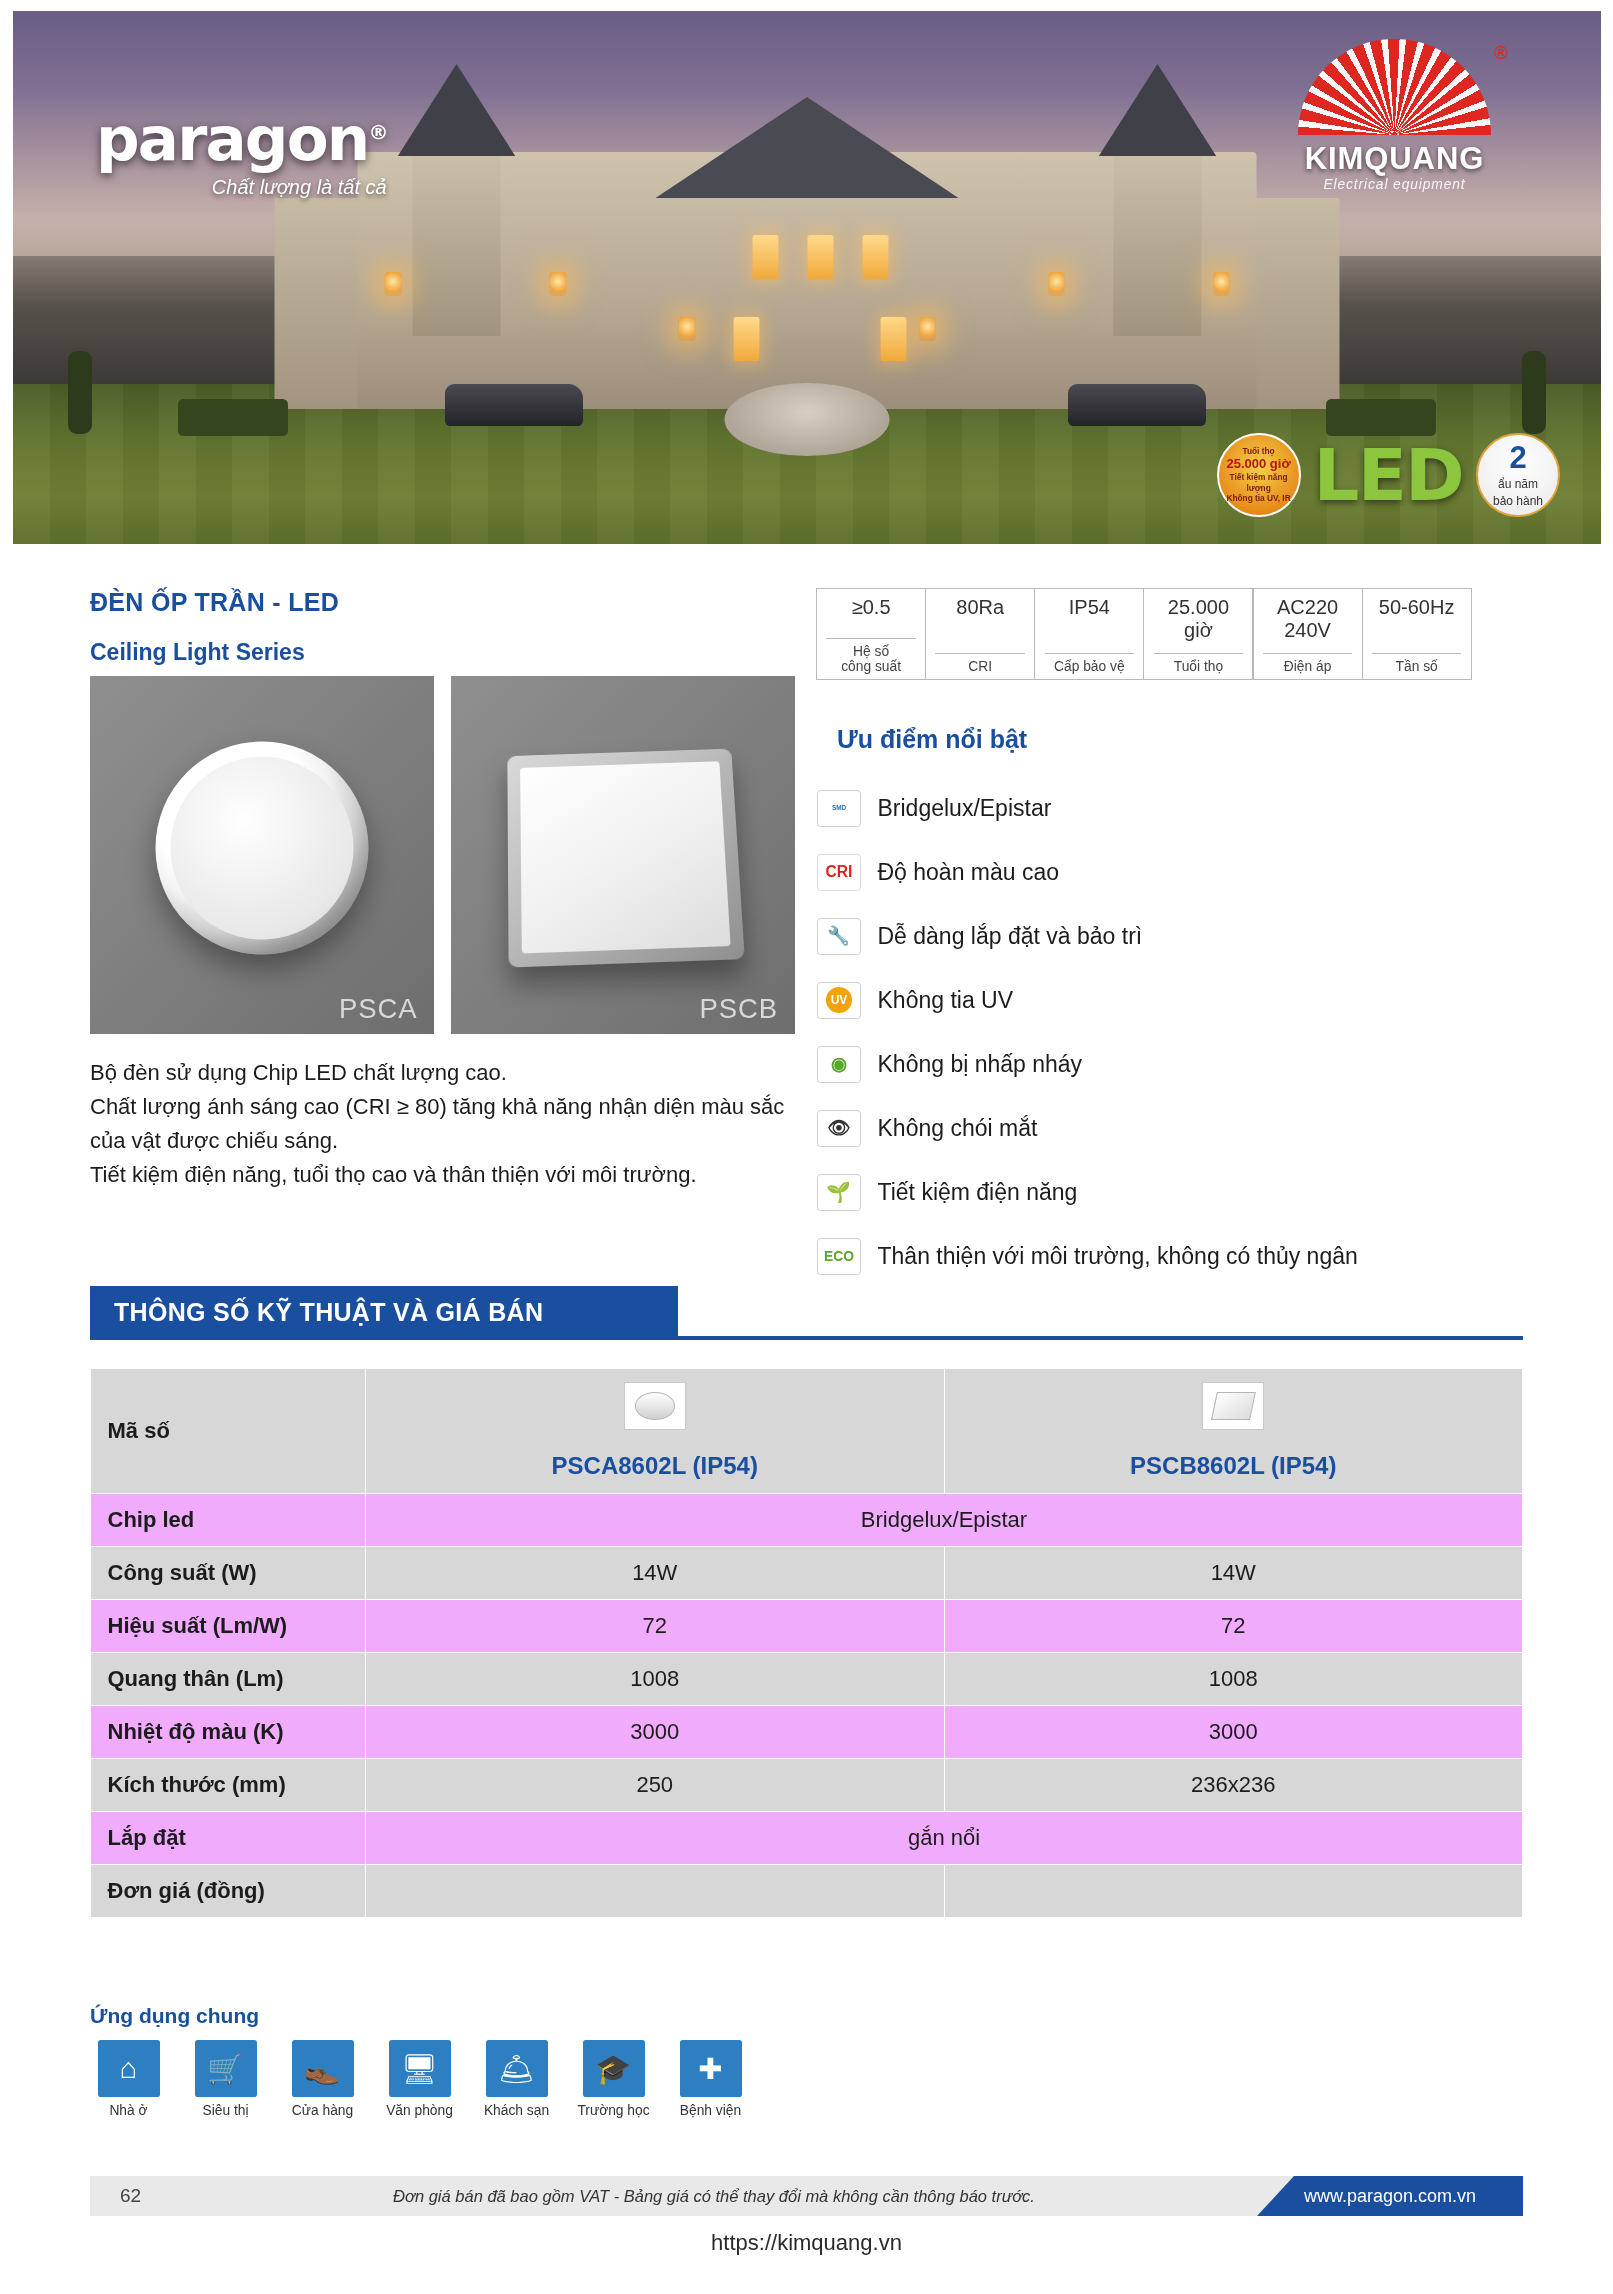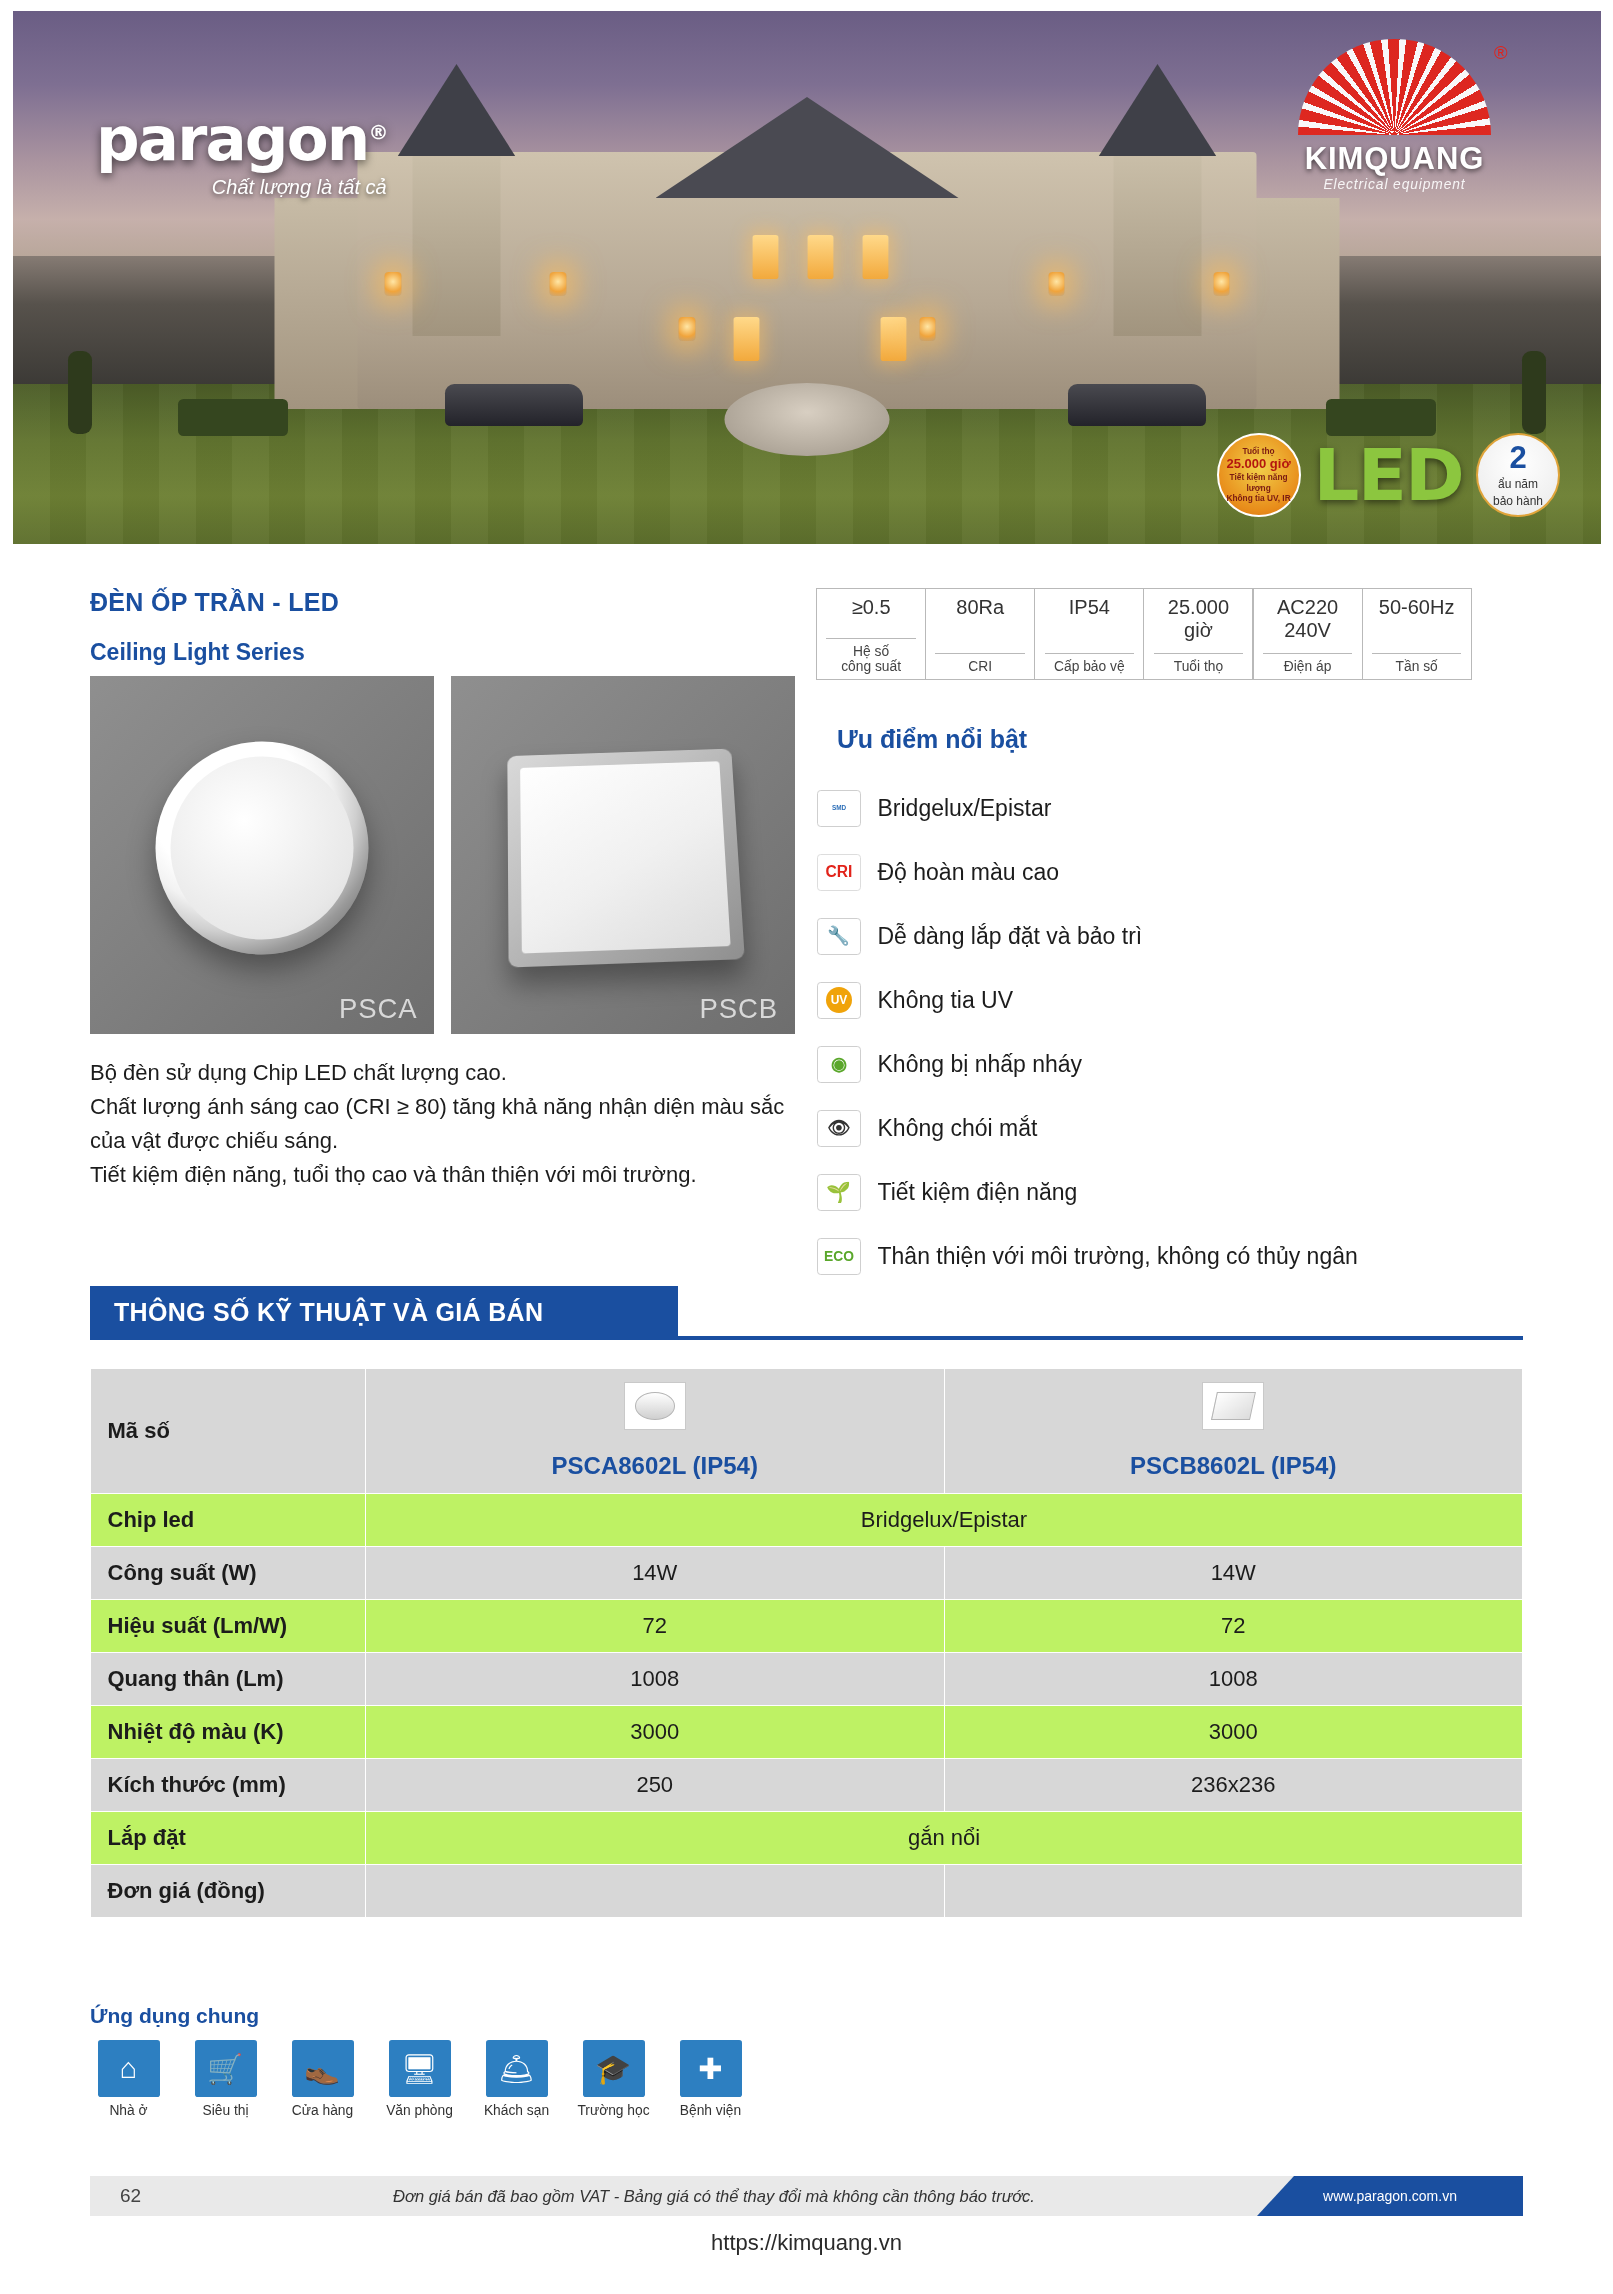--- a/index.html
+++ b/index.html
@@ -240,21 +240,21 @@
 
   
   table.spec{
     position:absolute; left:90px; top:1368px; width:1433px;
     border-collapse:collapse; font-size:22px;
   }
   table.spec td{
     border:0.9px solid #ffffff; padding:13px 16.5px; vertical-align:middle;
   }
   table.spec tr.r-dark td{ background:#d7d7d7; }
-  table.spec tr.r-light td{ background:#bef264; }
+  table.spec tr.r-light td{ background:#f0abfc; }
   table.spec td.lab{ font-weight:bold; width:275px; color:#1c1c1c; }
   table.spec td.val{ text-align:center; color:#1c1c1c;}
   table.spec td.mdl{ text-align:center; color:#1a4fa0; font-weight:bold; font-size:24px;}
   .mdl-wrap{ display:flex; align-items:center; justify-content:center; gap:22px;flex-direction:column;}
   .mdl-thumb{
     width:62px; height:48px; background:#fff; border:0.9px solid #c9c9c9;
     display:flex; align-items:center; justify-content:center;
   }
   .thumb-round{ width:40px;height:27.5px;border-radius:50%;background:linear-gradient(to bottom,#fff,#cfcfcf); border:1.8px solid #b5b5b5;}
   .thumb-sq{ width:39px;height:27.5px;background:linear-gradient(140deg,#ffffff,#dcdcdc); border:1.8px solid #b5b5b5; transform:skewX(-12deg);}
@@ -273,21 +273,21 @@
   .app .cap{ font-size:13.8px; color:#333; margin-top:5.5px; }
 
   
   .footer{
     position:absolute; left:90px; top:2176px; width:1433px; height:40px;
     background:#e9e9e9; display:flex; align-items:center;
   }
   .footer .pg{ width:81px; text-align:center; font-size:19px; color:#444;}
   .footer .note{ flex:1; text-align:center; font-size:16.5px; font-style:italic; color:#333;}
   .footer .url{
-    width:266px; height:40px; background:#1a4fa0; color:#fff; font-size:14px;
+    width:266px; height:40px; background:#1a4fa0; color:#fff; font-size:18px;
     display:flex; align-items:center; justify-content:center;
     clip-path: polygon(37px 0, 100% 0, 100% 100%, 0 100%);
   }
   .site{
     position:absolute; left:0; top:2230px; width:100%; text-align:center;
     font-size:22px; color:#2a2a2a;
   }
 </style>
 </head>
 <body>

